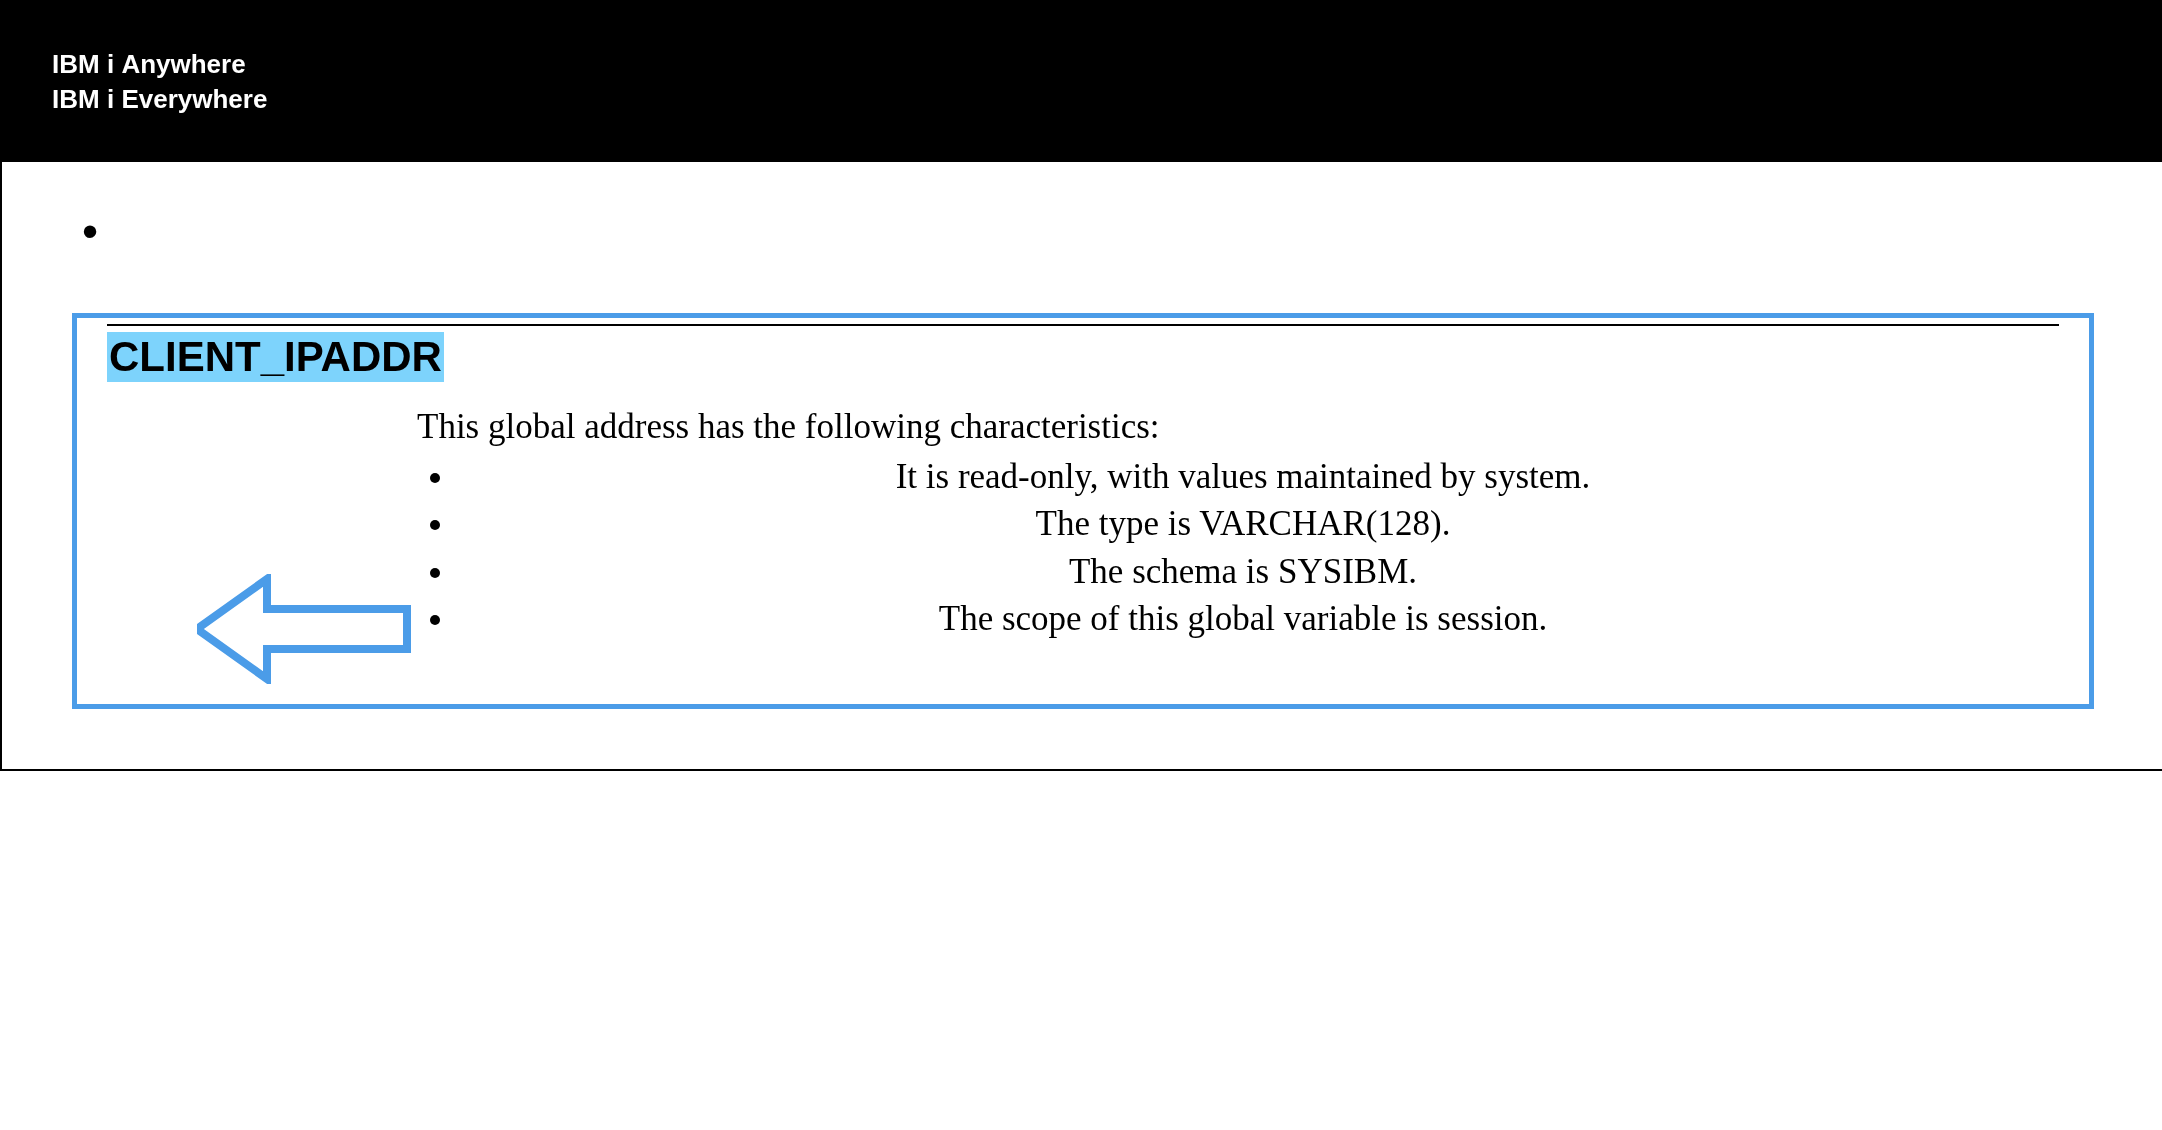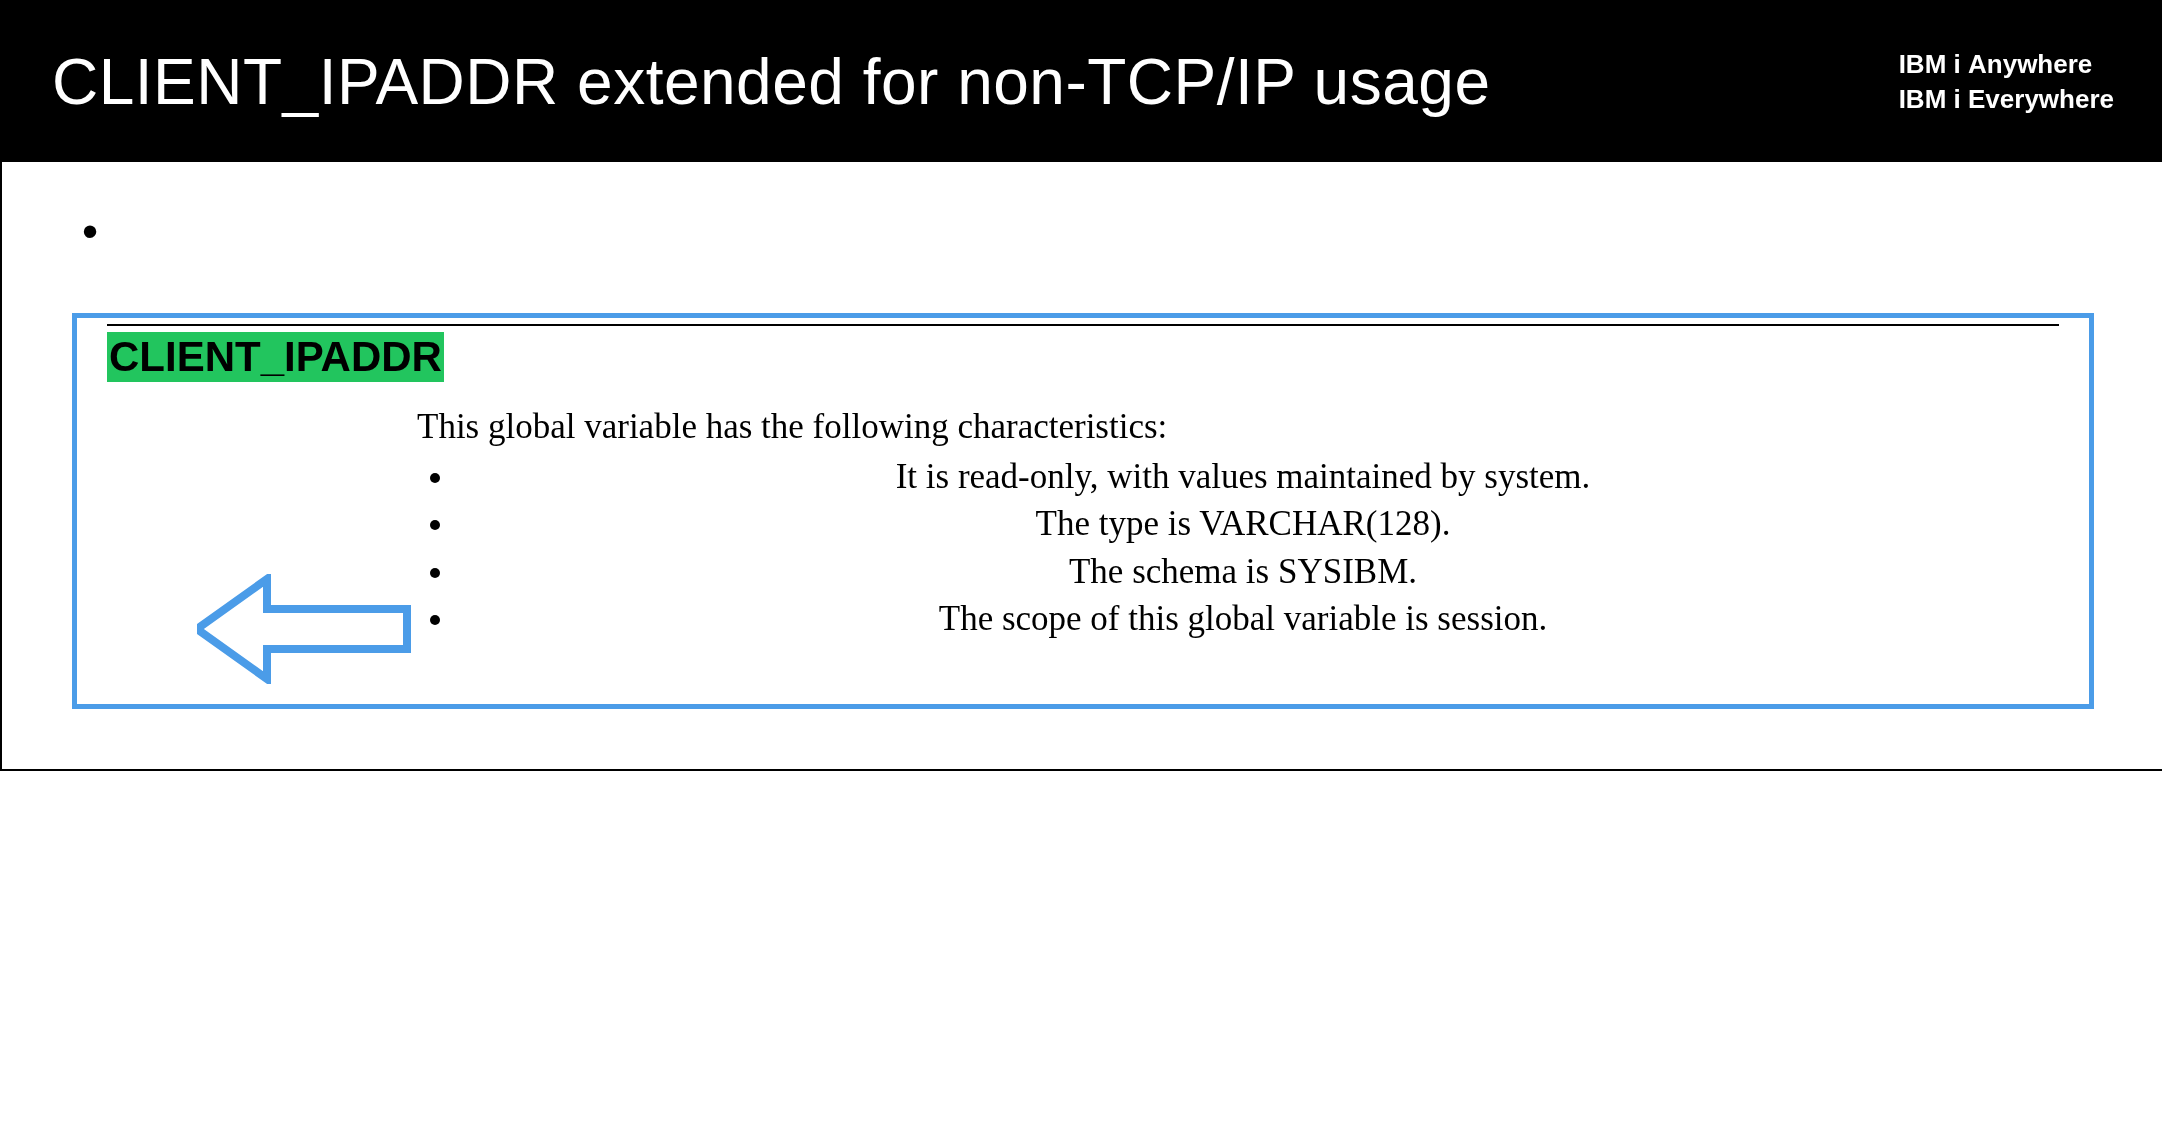--- a/index.html
+++ b/index.html
@@ -68,21 +68,21 @@
   }
   .doc-heading-wrap {
     border-top: 2px solid #000;
     margin-top: 6px;
     padding-top: 6px;
   }
   .doc-heading {
     display: inline-block;
     font-weight: 700;
     font-size: 42px;
-    background: #22c55e;
+    background: #7dd3fc;
     padding: 1px 2px;
   }
   .doc-content {
     font-family: "Palatino Linotype", Palatino, Georgia, serif;
     font-size: 35px;
     margin-left: 310px;
     margin-right: 30px;
     line-height: 1.3;
     text-align: justify;
   }
@@ -108,21 +108,20 @@
   .arrow-svg {
     width: 240px;
     height: 110px;
   }
 </style>
 </head>
 <body>
 
 <div class="slide">
   <div class="header">
-    <div class="title">CLIENT_IPADDR extended for non-TCP/IP usage</div>
     <div class="brand">
       <div>
         <span class="ibm">IBM</span>
         <span class="i">i</span>
         <span class="tag">Anywhere</span>
       </div>
       <div>
         <span class="ibm">IBM</span>
         <span class="i">i</span>
         <span class="tag">Everywhere</span>
@@ -134,21 +133,21 @@
     <div class="bullet">
       <div class="bullet-dot">•</div>
     </div>
 
     <div class="doc-box">
       <div class="doc-heading-wrap">
         <span class="doc-heading">CLIENT_IPADDR</span>
       </div>
 
       <div class="doc-content">
-        <p class="intro-chars">This global variable has the following characteristics:</p>
+        <p class="intro-chars">This global address has the following characteristics:</p>
         <ul>
           <li>It is read-only, with values maintained by system.</li>
           <li>The type is VARCHAR(128).</li>
           <li>The schema is SYSIBM.</li>
           <li>The scope of this global variable is session.</li>
         </ul>
       </div>
 
       <div class="arrow-wrap">
         <svg class="arrow-svg" viewBox="0 0 240 110">

